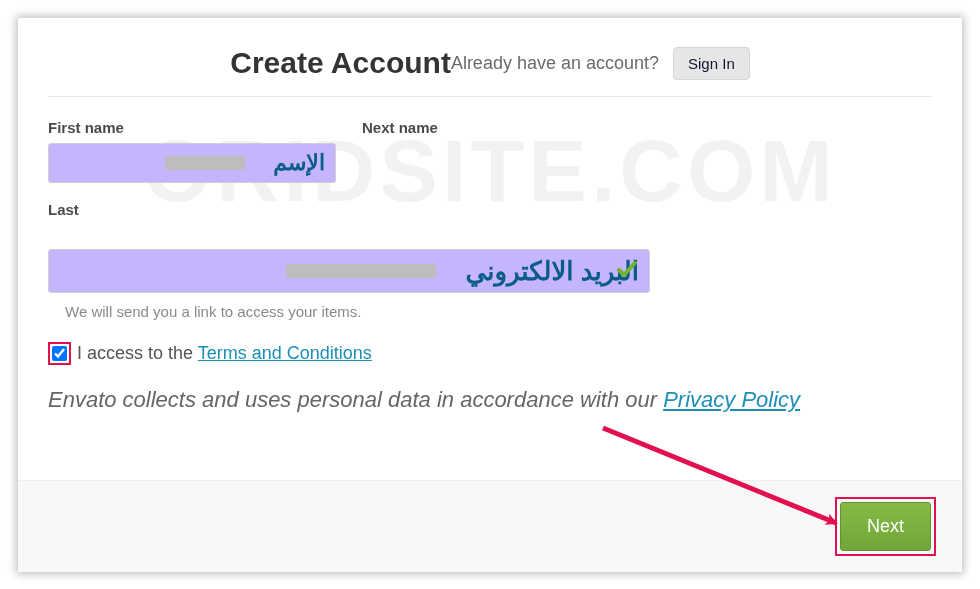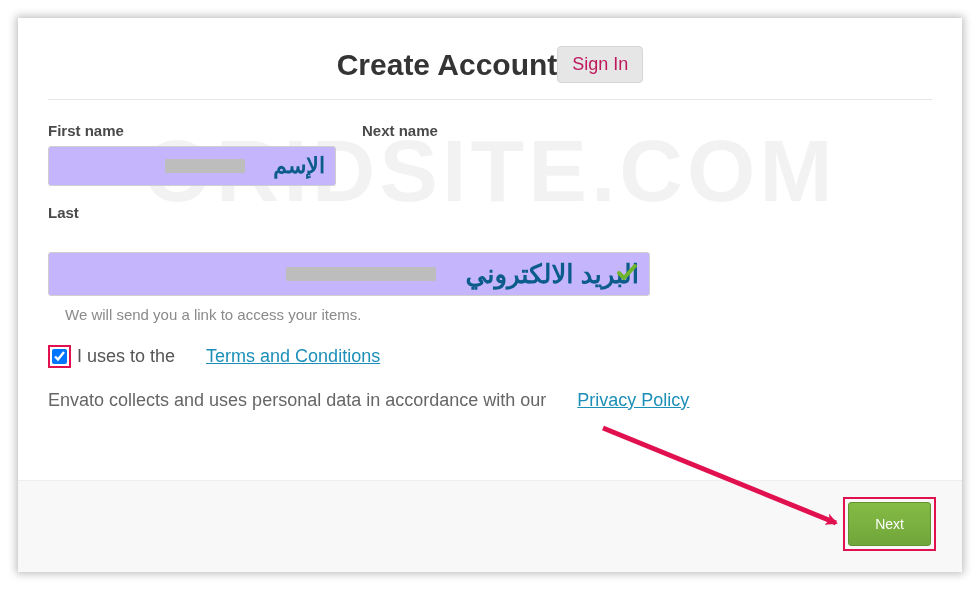--- a/index.html
+++ b/index.html
@@ -55,22 +55,22 @@
   }
   .already {
     font-size: 18px;
     color: #6b6b6b;
   }
   .signin-btn {
     background: #e6e6e6;
     border: 1px solid #d6d6d6;
     border-radius: 4px;
     padding: 7px 14px;
-    font-size: 18px;
-    color: #be185d;
+    font-size: 15px;
+    color: #0f172a;
     cursor: pointer;
   }
   .subtitle {
     margin-top: 18px;
     font-size: 22px;
     color: #666;
   }
   .row {
     display: flex;
     gap: 26px;
@@ -140,47 +140,47 @@
   }
   input[type="checkbox"] {
     width: 15px;
     height: 15px;
     cursor: pointer;
   }
   .link {
     color: #1c8fb8;
     text-decoration: underline;
     cursor: pointer;
-    margin-left: 26px;
   }
   .privacy-row {
     margin-top: 22px;
-    font-size: 18px;
+    font-size: 22px;
     color: #666;
+    font-style: italic;
   }
   .footer {
     position: absolute;
     left: 0; right: 0; bottom: 0;
     height: 92px;
     background: #f8f8f8;
     border-top: 1px solid #eee;
   }
   .next-wrap {
     position: absolute;
     right: 26px;
     top: 16px;
     border: 2px solid #e11150;
     padding: 3px;
   }
   .next-btn {
     background: #7cb342;
     background: linear-gradient(#84bb45, #70a63a);
     border: 1px solid #5f9431;
     color: #fff;
-    font-size: 14px;
+    font-size: 18px;
     padding: 13px 26px;
     border-radius: 3px;
     cursor: pointer;
   }
   svg.arrow {
     position: absolute;
     left: 580px;
     top: 400px;
     pointer-events: none;
   }
@@ -190,20 +190,21 @@
 
 <div class="stage">
   <div class="panel">
 
     <div class="watermark">ORIDSITE.COM</div>
 
     <div class="inner">
       <div class="header-row">
         <div class="title">Create Account</div>
         <div class="header-right">
+          <div class="already">Already have an account?</div>
           <button class="signin-btn">Sign In</button>
         </div>
       </div>
 
 
       <div class="row">
         <div class="field half">
           <label class="label">First name</label>
           <div class="input-box">
             <span class="redact" style="width:80px"></span>
@@ -229,21 +230,21 @@
           </div>
           <div class="helper">We will send you a link to access your items.</div>
         </div>
       </div>
 
       <div class="agree-row">
         <span class="cb-wrap">
           <input type="checkbox" checked="" style="">
         </span>
         <span>
-          <span>I uses to the </span><span class="link">Terms and Conditions</span>
+          <span>I access to the </span><span class="link">Terms and Conditions</span>
         </span>
       </div>
 
       <div class="privacy-row">
         <span>Envato collects and uses personal data in accordance with our </span><span class="link">Privacy Policy</span>
       </div>
     </div>
 
     <div class="footer">
       <div class="next-wrap">

